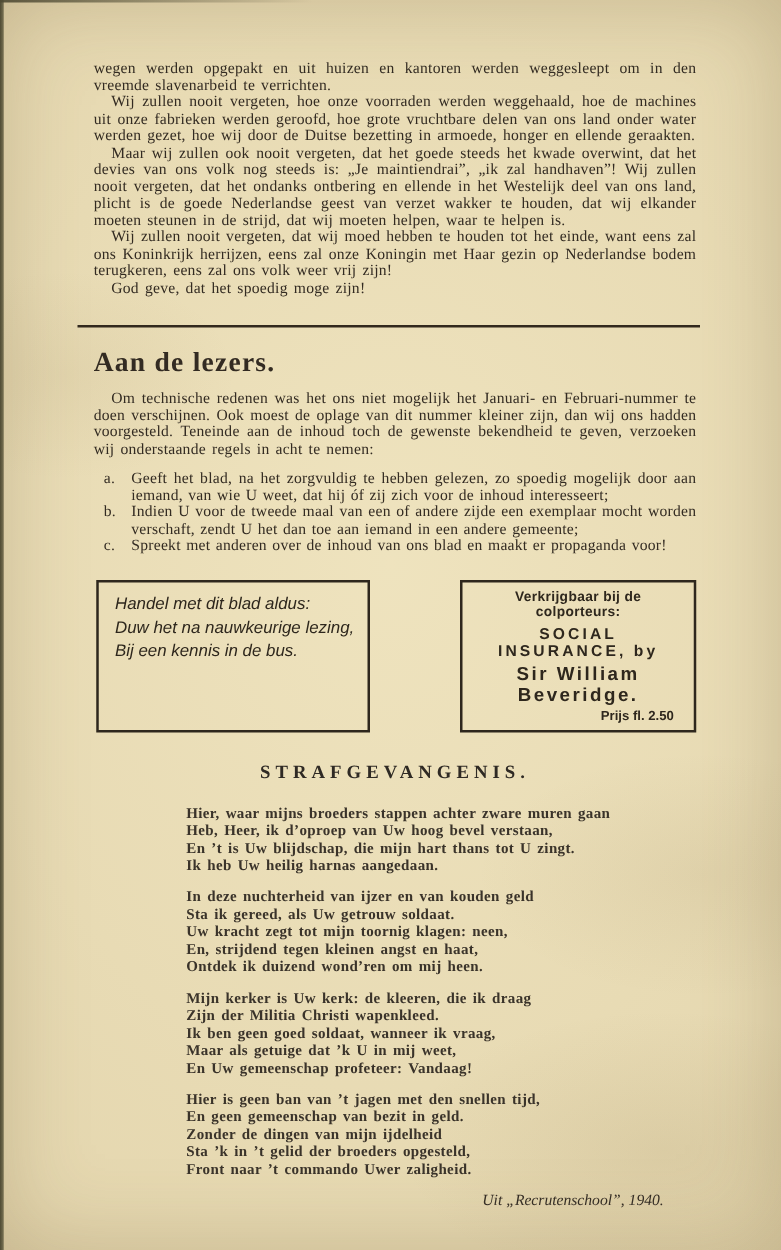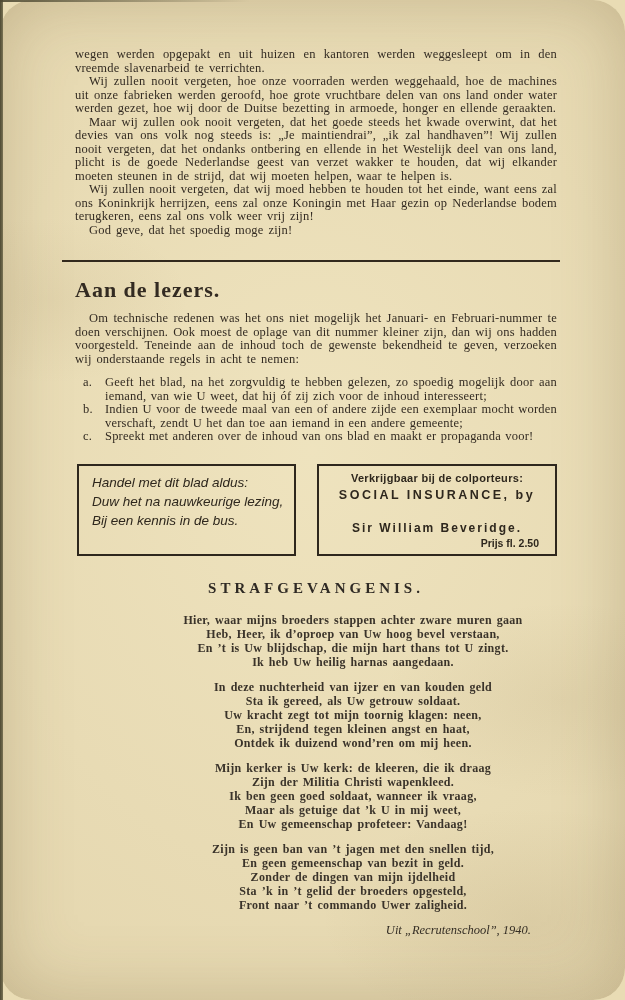--- a/index.html
+++ b/index.html
@@ -13,21 +13,20 @@
   }
   .scan {
     position: absolute; inset: 0;
     background:
       radial-gradient(ellipse 300px 160px at 85% 92%, rgba(120,95,50,0.10), rgba(120,95,50,0) 70%),
       radial-gradient(ellipse 260px 140px at 90% 70%, rgba(120,95,50,0.08), rgba(120,95,50,0) 70%),
       radial-gradient(ellipse 200px 120px at 8% 30%, rgba(130,105,60,0.07), rgba(130,105,60,0) 70%),
       radial-gradient(ellipse 700px 900px at 50% 45%, rgba(255,248,220,0.25), rgba(150,120,70,0.10)),
       #e9dcb4;
     box-shadow: inset 0 0 70px rgba(110,90,50,0.28);
-    border-radius: 32px;
   }
   .edge-left {
     position: absolute; left: 0; top: 0; width: 3px; height: 100%;
     background: linear-gradient(to right, #4e4a33, #7a7354);
   }
   .edge-top {
     position: absolute; left: 0; top: 0; width: 40%; height: 2px;
     background: linear-gradient(to right, rgba(78,74,51,0.9), rgba(78,74,51,0));
   }
   .content {
@@ -79,50 +78,49 @@
   }
   .notice-box.handel {
     width: 219px; margin-left: 2px;
     padding: 7px 10px 8px 13px;
     font-family: "Liberation Sans", sans-serif;
     font-style: italic; font-weight: normal;
     font-size: 13.5px; line-height: 19px;
     color: #2e271d;
   }
   .notice-box.advert {
-    width: 240px;
+    width: 189px;
     padding: 6px 8px 5px 8px;
     font-family: "Liberation Sans", sans-serif;
     font-weight: bold;
     color: #2e271d;
     text-align: center;
   }
   .advert .ad-header { font-size: 11px; letter-spacing: 0.3px; }
   .advert .ad-title  { font-size: 12.5px; letter-spacing: 2.5px; margin-top: 4px; }
-  .advert .ad-author { font-size: 12px; letter-spacing: 2px; margin-top: 19px; }
+  .advert .ad-author { font-size: 15px; letter-spacing: 2px; margin-top: 3px; }
   .advert .ad-price  { font-size: 10.5px; text-align: right; padding-right: 8px; margin-top: 2px; }
   
   .poem { margin-top: 24px; }
   .poem-title {
     margin: 0 0 16px 0;
     text-align: center;
     font-size: 15px;
     font-weight: bold;
     letter-spacing: 4px;
     color: #2f2a24;
   }
   .stanza { margin: 0 0 11px 74px; }
   .stanza .pline {
     font-size: 12px;
     line-height: 14px;
     font-weight: bold;
     letter-spacing: 0.3px;
     word-spacing: 1.5px;
     color: #3a332a;
-    text-align: center;
   }
   .attribution {
     margin: 7px 26px 0 0;
     text-align: right;
     font-size: 12.5px;
     font-weight: normal;
     font-style: italic;
     color: #352e25;
   }
 </style>
@@ -198,21 +196,21 @@
 
       <div class="stanza">
         <div class="pline">Mijn kerker is Uw kerk: de kleeren, die ik draag</div>
         <div class="pline">Zijn der Militia Christi wapenkleed.</div>
         <div class="pline">Ik ben geen goed soldaat, wanneer ik vraag,</div>
         <div class="pline">Maar als getuige dat ’k U in mij weet,</div>
         <div class="pline">En Uw gemeenschap profeteer: Vandaag!</div>
       </div>
 
       <div class="stanza">
-        <div class="pline">Zijn is geen ban van ’t jagen met den snellen tijd,</div>
+        <div class="pline">Hier is geen ban van ’t jagen met den snellen tijd,</div>
         <div class="pline">En geen gemeenschap van bezit in geld.</div>
         <div class="pline">Zonder de dingen van mijn ijdelheid</div>
         <div class="pline">Sta ’k in ’t gelid der broeders opgesteld,</div>
         <div class="pline">Front naar ’t commando Uwer zaligheid.</div>
       </div>
 
       <p class="attribution">Uit „Recrutenschool”, 1940.</p>
     </section>
 
   </main>

